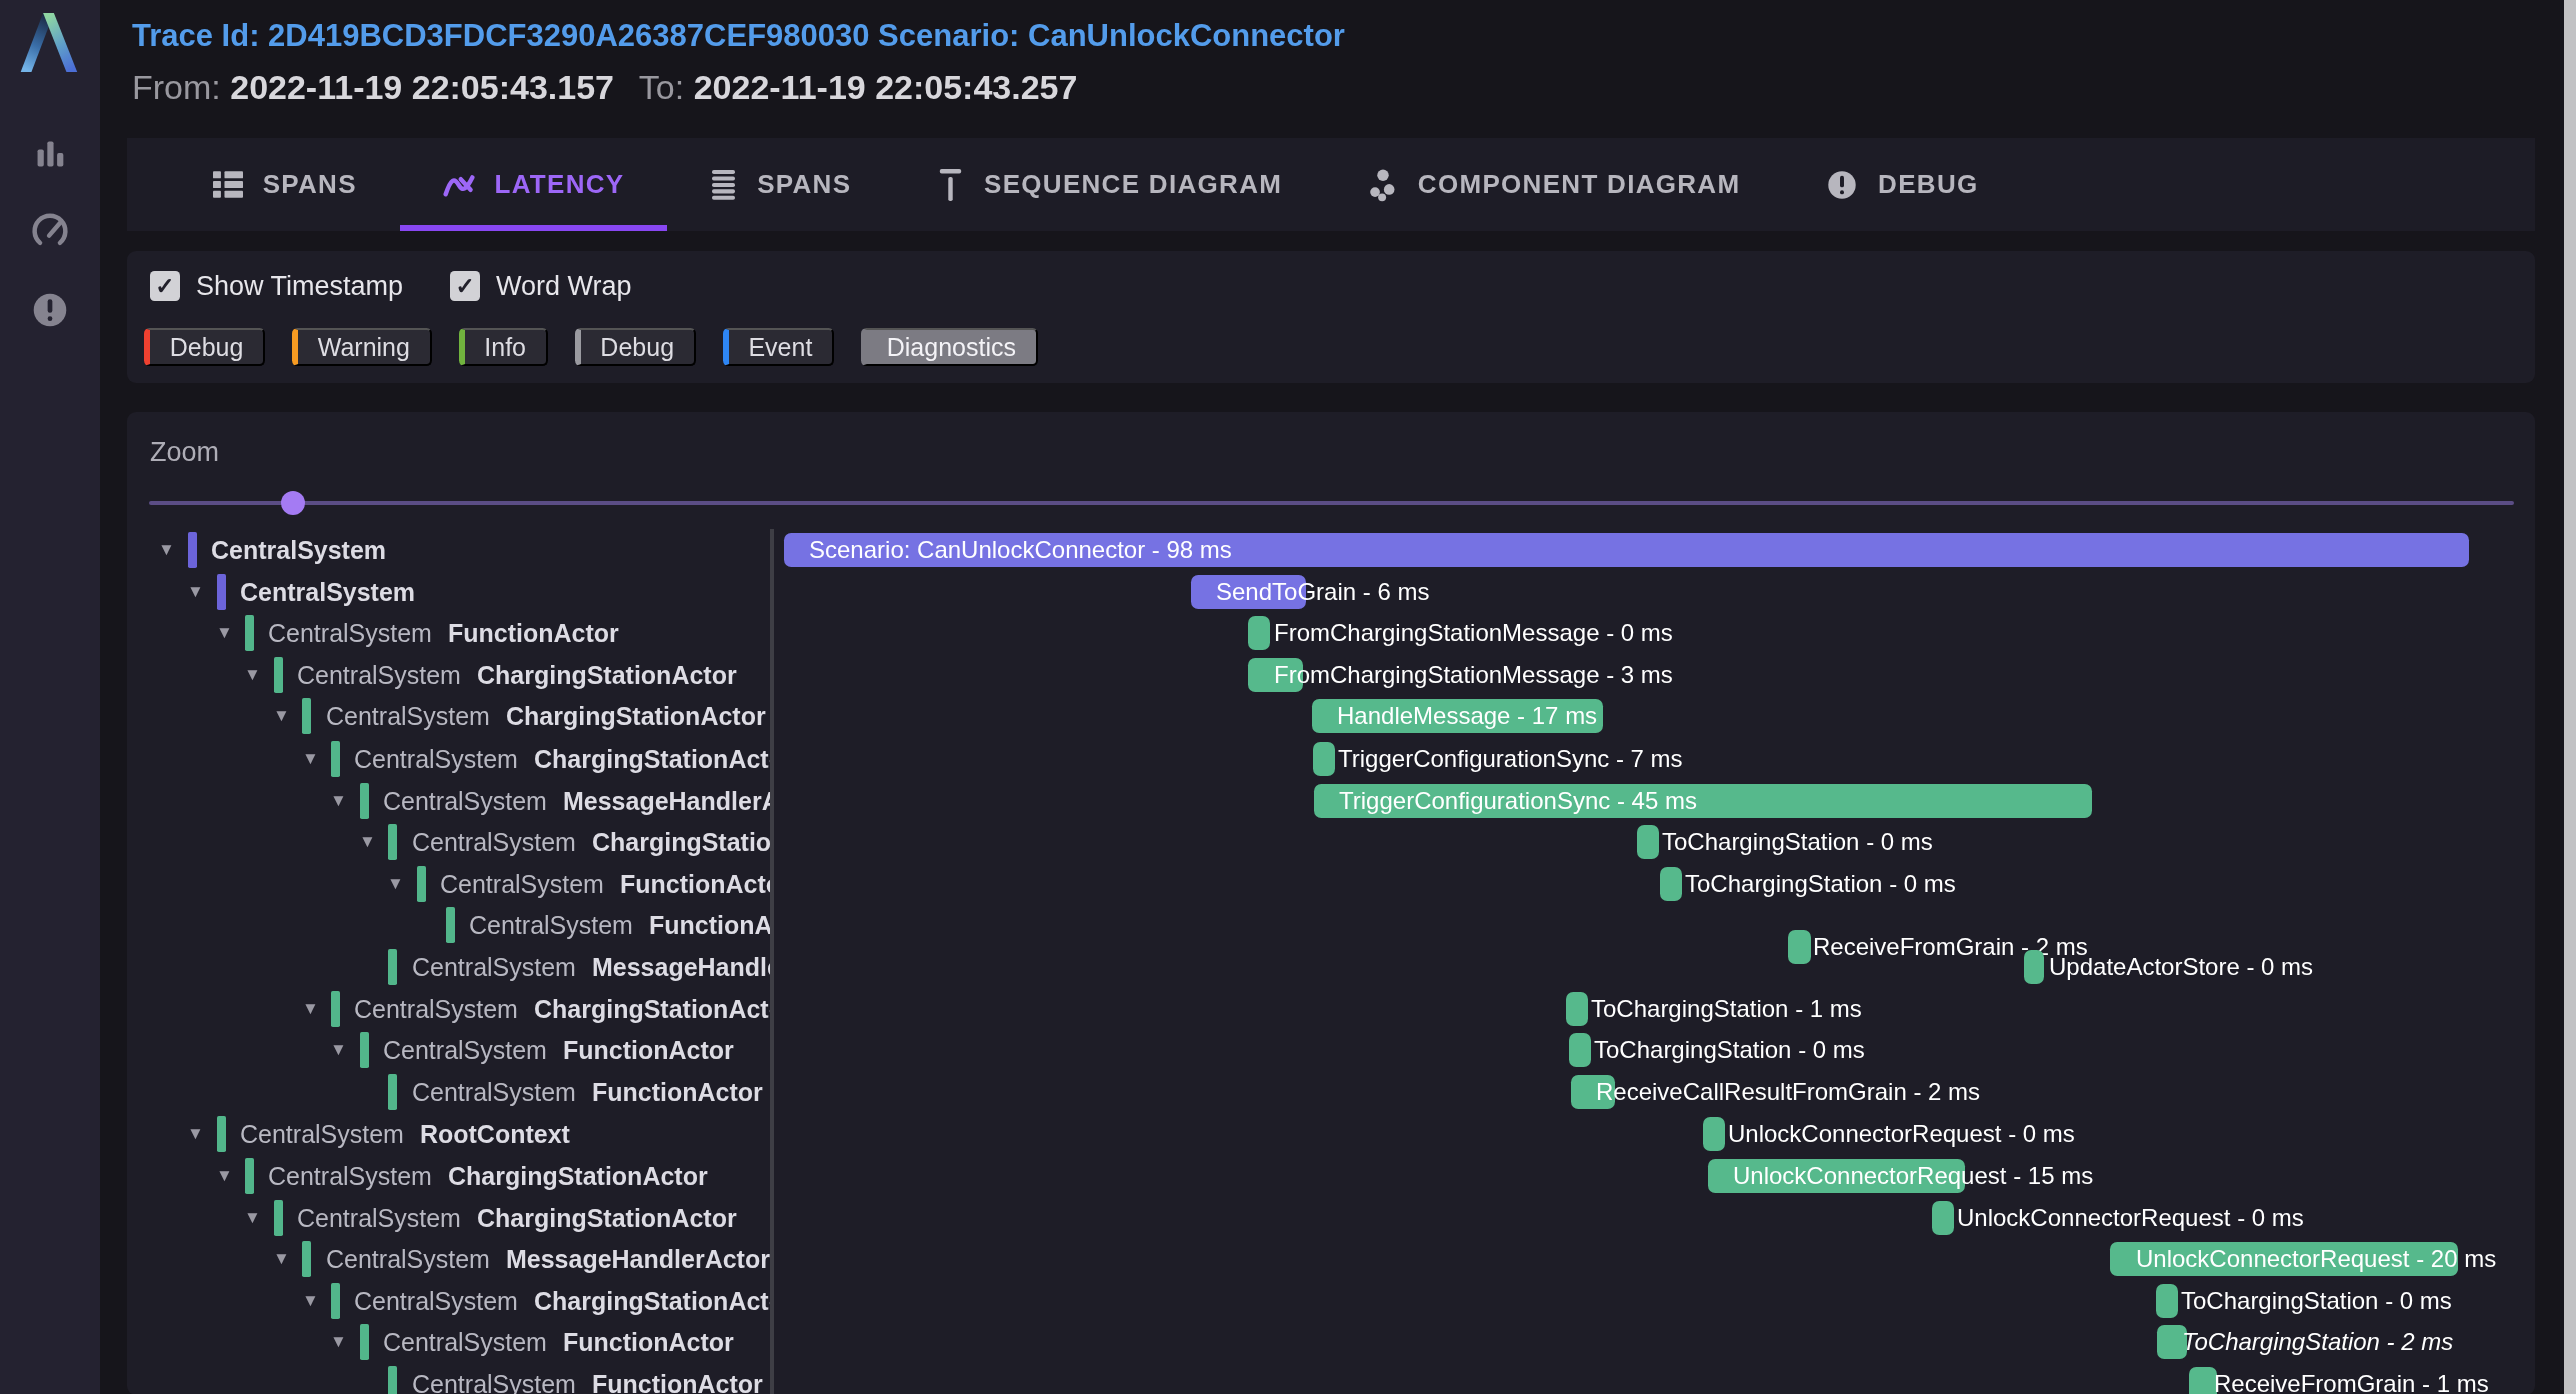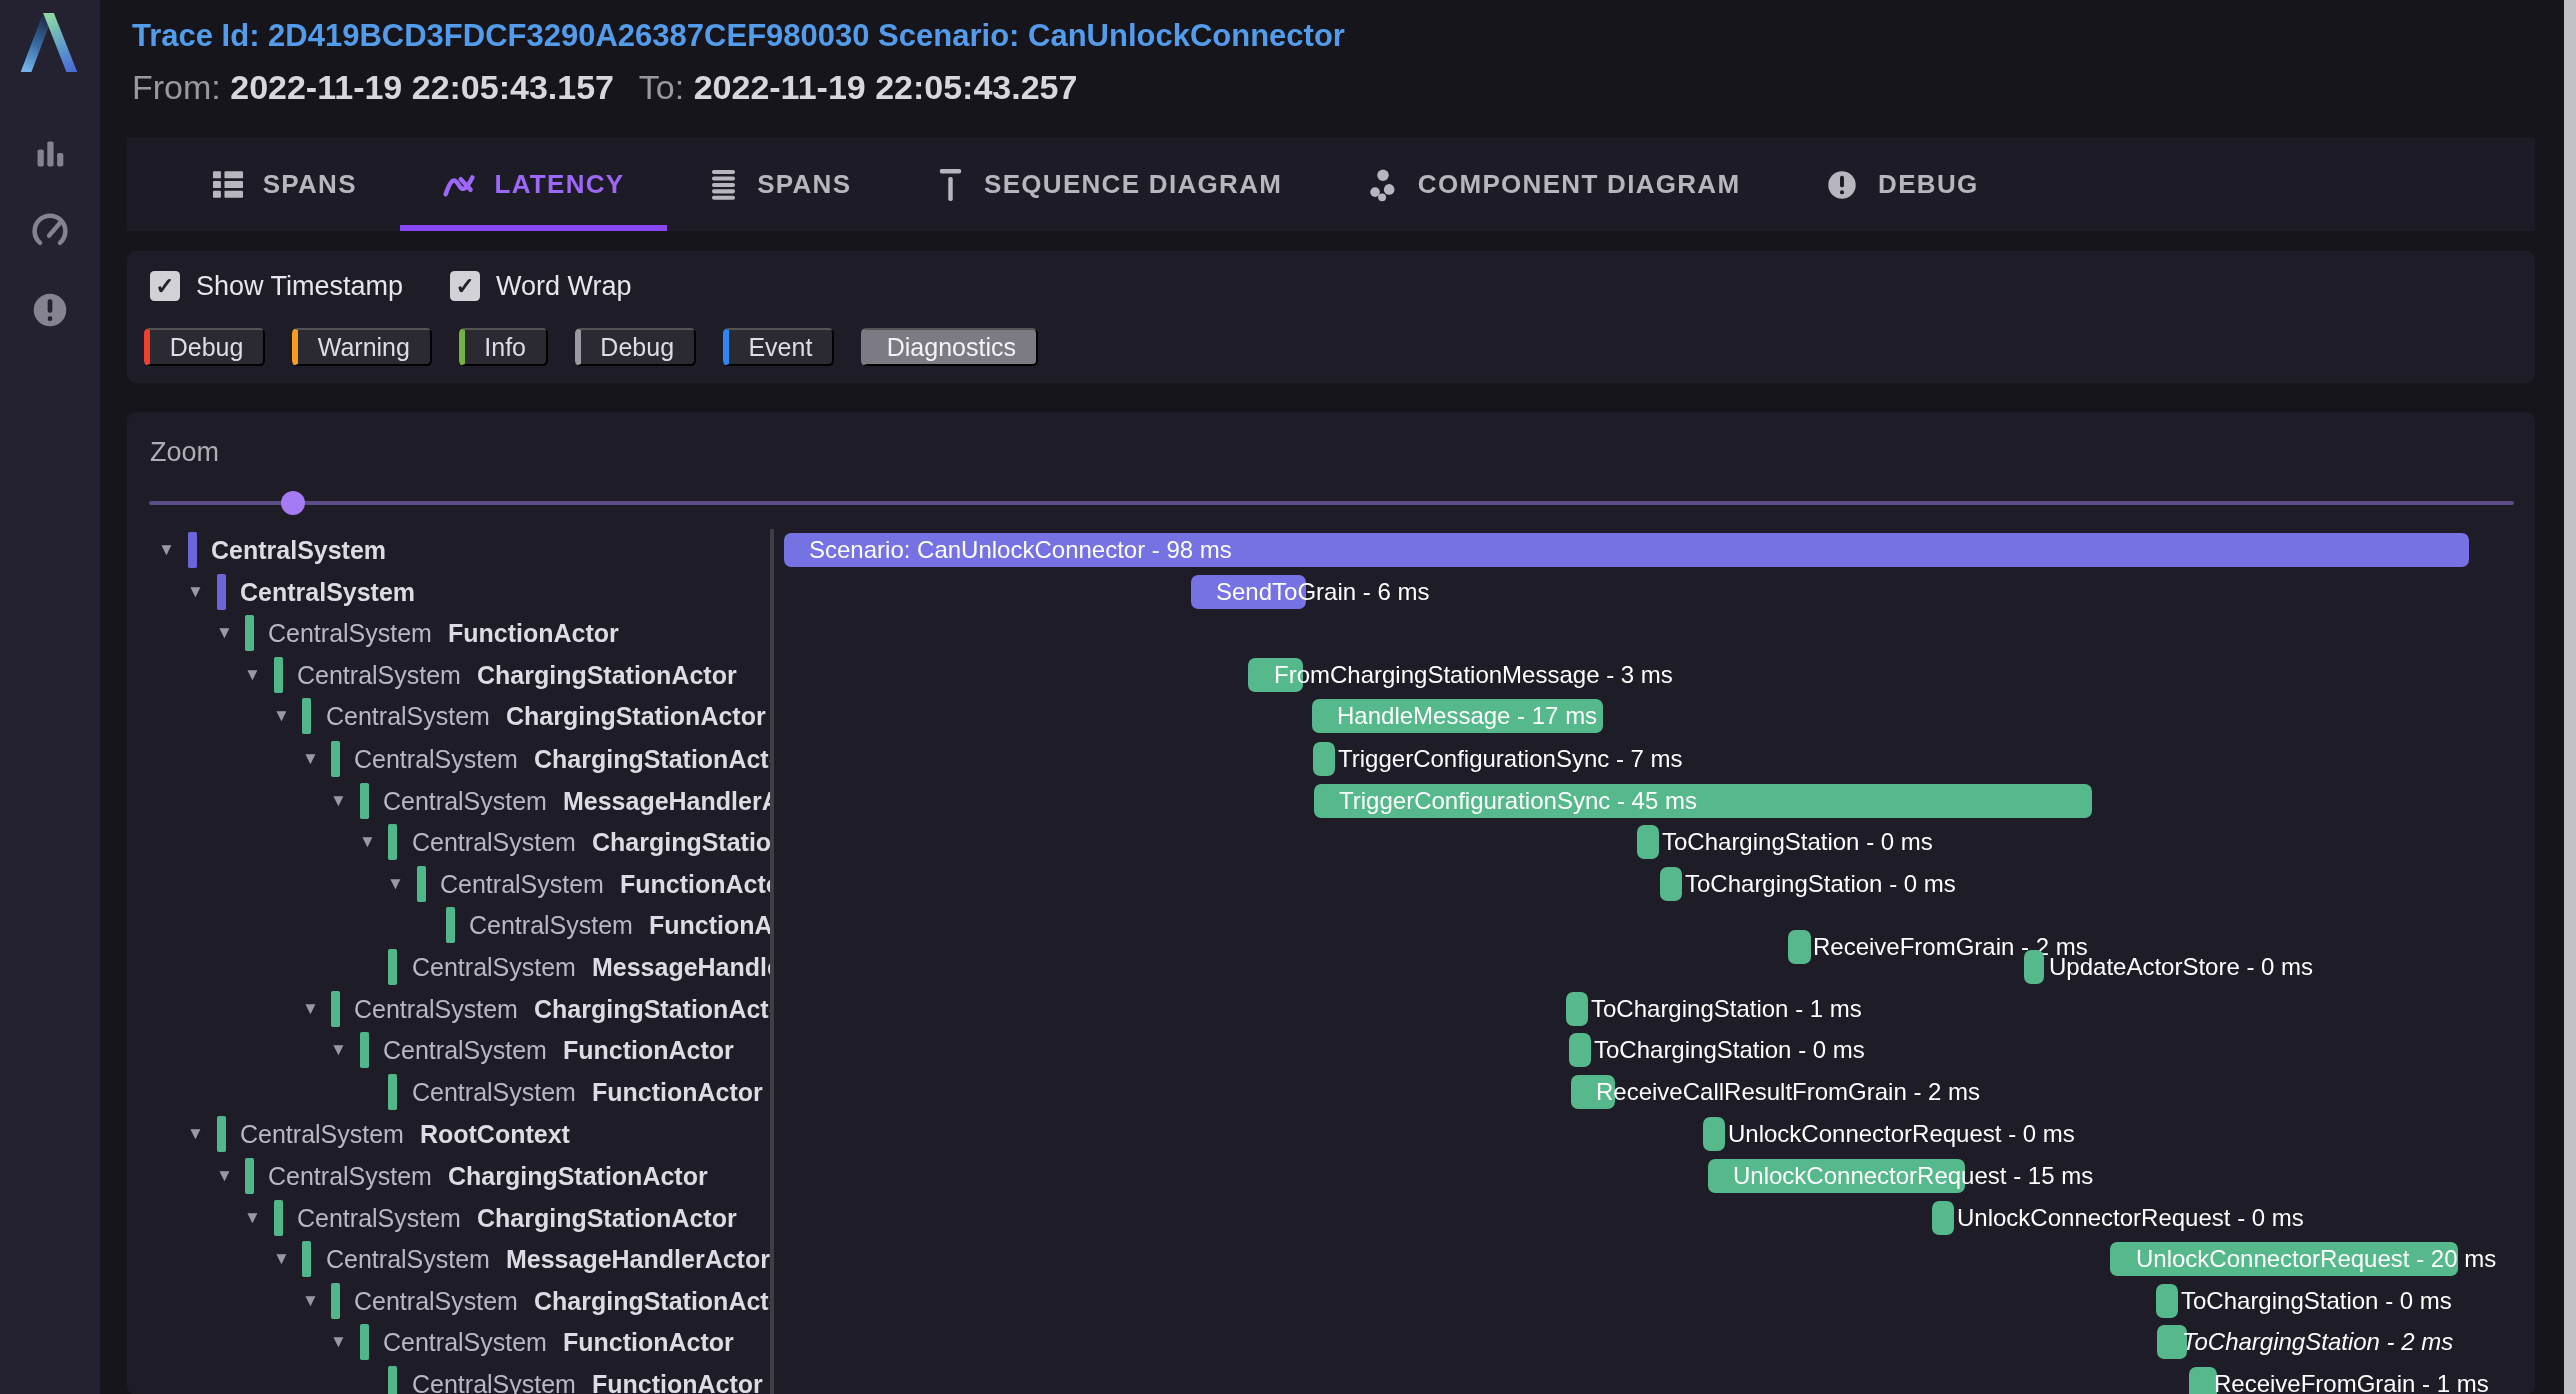--- a/index.html
+++ b/index.html
@@ -311,20 +311,24 @@
     <div class="pane-divider"></div>
     <div class="gantt-pane" id="gantt-pane">
         <div class="gantt-row" style="top: 0px;">
           <span class="span-bar" style="left:9px;width:1685px;background:#7672e3"></span>
           <span class="span-label" style="left:34px">Scenario: CanUnlockConnector - 98 ms</span>
         </div>
         <div class="gantt-row" style="top: 42px;">
           <span class="span-bar" style="left:416px;width:115px;background:#7672e3"></span>
           <span class="span-label" style="left:441px">SendToGrain - 6 ms</span>
         </div>
+        <div class="gantt-row" style="top: 83px;">
+          <span class="span-bar" style="left:473px;width:21.5px;background:#56b98c"></span>
+          <span class="span-label" style="left:499px">FromChargingStationMessage - 0 ms</span>
+        </div>
         <div class="gantt-row" style="top: 125px;">
           <span class="span-bar" style="left:473px;width:55px;background:#56b98c"></span>
           <span class="span-label" style="left:499px">FromChargingStationMessage - 3 ms</span>
         </div>
         <div class="gantt-row" style="top: 166px;">
           <span class="span-bar" style="left:537px;width:291px;background:#56b98c"></span>
           <span class="span-label" style="left:562px">HandleMessage - 17 ms</span>
         </div>
         <div class="gantt-row" style="top: 209px;">
           <span class="span-bar" style="left:538px;width:21.5px;background:#56b98c"></span>

